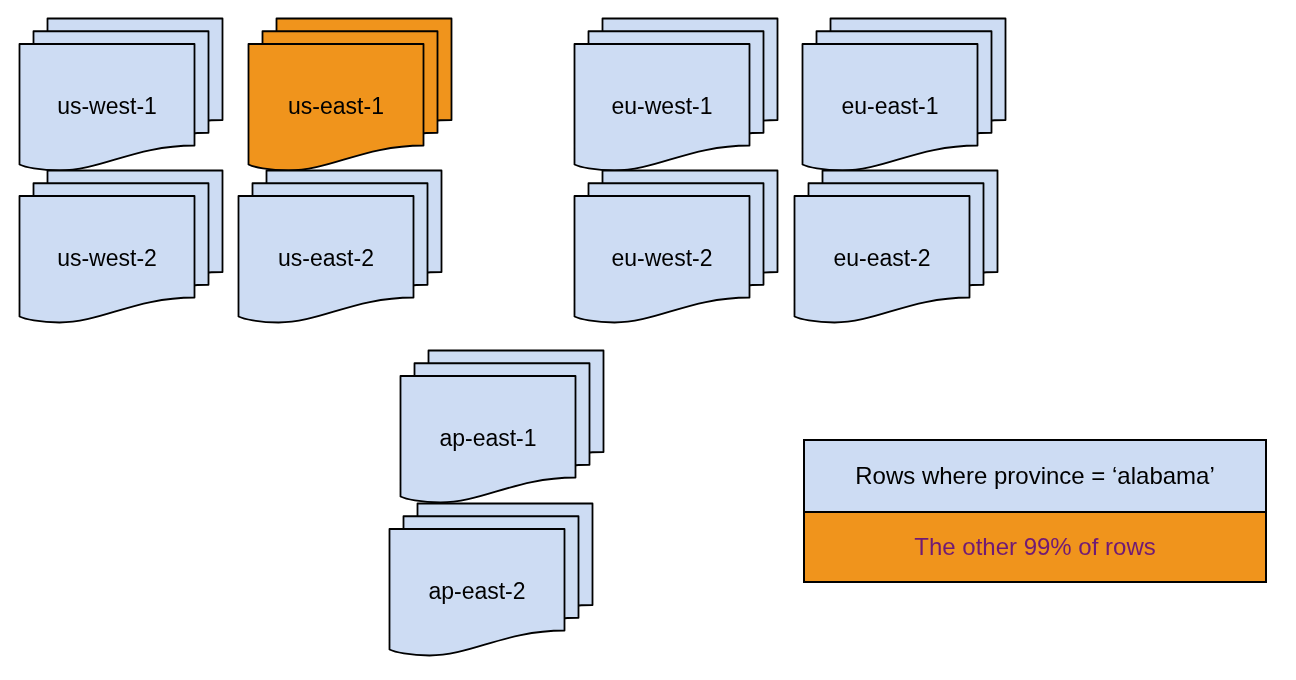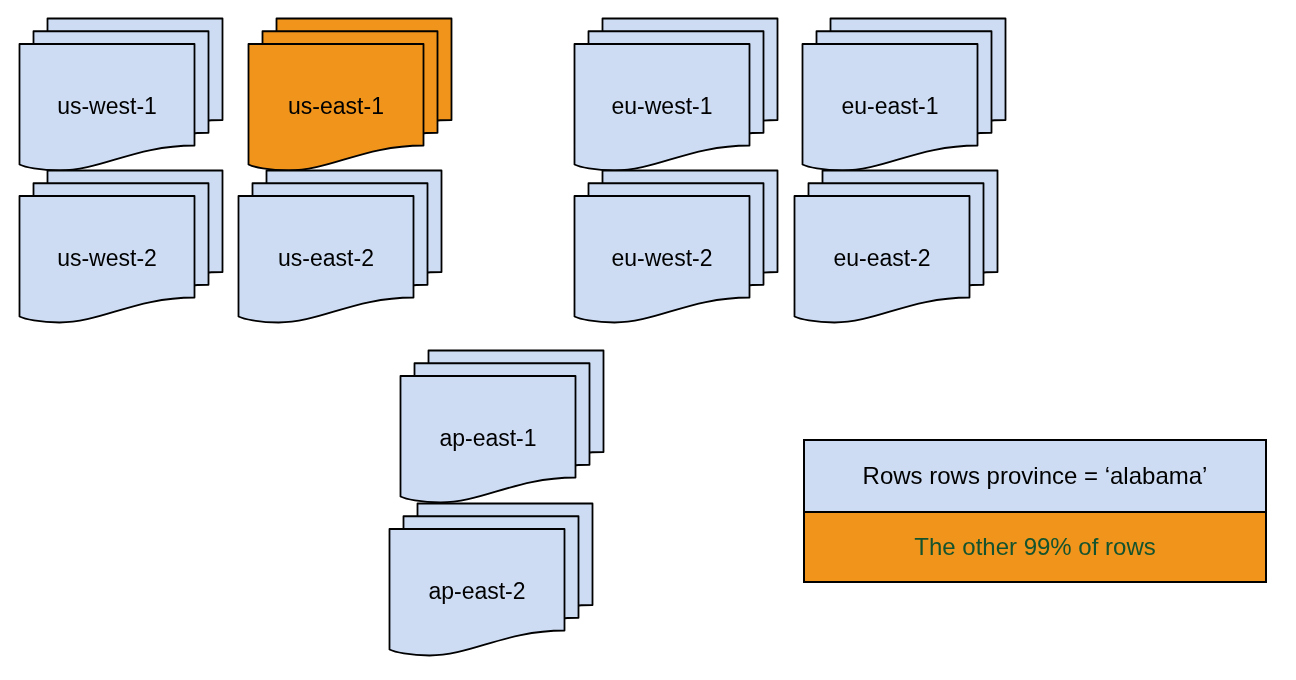--- a/index.html
+++ b/index.html
@@ -3,21 +3,21 @@
 <meta charset="utf-8">
 <style>
 html,body{margin:0;padding:0;background:#ffffff;}
 #canvas{position:relative;width:1296px;height:680px;background:#ffffff;overflow:hidden;
   font-family:"Liberation Sans", sans-serif;border-radius:28px;}
 .grp{position:absolute;}
 .legend{position:absolute;left:803px;top:439px;width:460px;border:2px solid #000;}
 .legend .row1{height:70px;background:#cddcf3;border-bottom:2px solid #000;
   display:flex;align-items:center;justify-content:center;font-size:24px;color:#000;}
 .legend .row2{height:68px;background:#f0941c;
-  display:flex;align-items:center;justify-content:center;font-size:24px;color:#14532d;}
+  display:flex;align-items:center;justify-content:center;font-size:24px;color:#701a75;}
 </style>
 </head>
 <body>
 <div id="canvas">
   <svg class="grp" style="left:18.3px;top:17px" width="208" height="158" viewBox="0 0 208 158">
     <g fill="#cddcf3" stroke="#000" stroke-width="1.8" stroke-linejoin="round">
       <path transform="translate(29.5,1.5)" d="M 0 0 L 175 0 L 175 101.5 C 115 101.5 82 126.5 40 126.5 C 20 126.5 5 123 0 120.5 Z"></path>
       <path transform="translate(15.5,14.25)" d="M 0 0 L 175 0 L 175 101.5 C 115 101.5 82 126.5 40 126.5 C 20 126.5 5 123 0 120.5 Z"></path>
       <path transform="translate(1.5,27)" d="M 0 0 L 175 0 L 175 101.5 C 115 101.5 82 126.5 40 126.5 C 20 126.5 5 123 0 120.5 Z"></path>
     </g>
@@ -89,16 +89,16 @@
   </svg>
   <svg class="grp" style="left:387.5px;top:501.5px" width="208" height="158" viewBox="0 0 208 158">
     <g fill="#cddcf3" stroke="#000" stroke-width="1.8" stroke-linejoin="round">
       <path transform="translate(29.5,1.5)" d="M 0 0 L 175 0 L 175 101.5 C 115 101.5 82 126.5 40 126.5 C 20 126.5 5 123 0 120.5 Z"></path>
       <path transform="translate(15.5,14.25)" d="M 0 0 L 175 0 L 175 101.5 C 115 101.5 82 126.5 40 126.5 C 20 126.5 5 123 0 120.5 Z"></path>
       <path transform="translate(1.5,27)" d="M 0 0 L 175 0 L 175 101.5 C 115 101.5 82 126.5 40 126.5 C 20 126.5 5 123 0 120.5 Z"></path>
     </g>
     <text x="89" y="96.5" font-size="23" text-anchor="middle" fill="#000">ap-east-2</text>
   </svg>
   <div class="legend">
-    <div class="row1">Rows rows province = ‘alabama’</div>
+    <div class="row1">Rows where province = ‘alabama’</div>
     <div class="row2">The other 99% of rows</div>
   </div>
 </div>
 
 </body></html>

